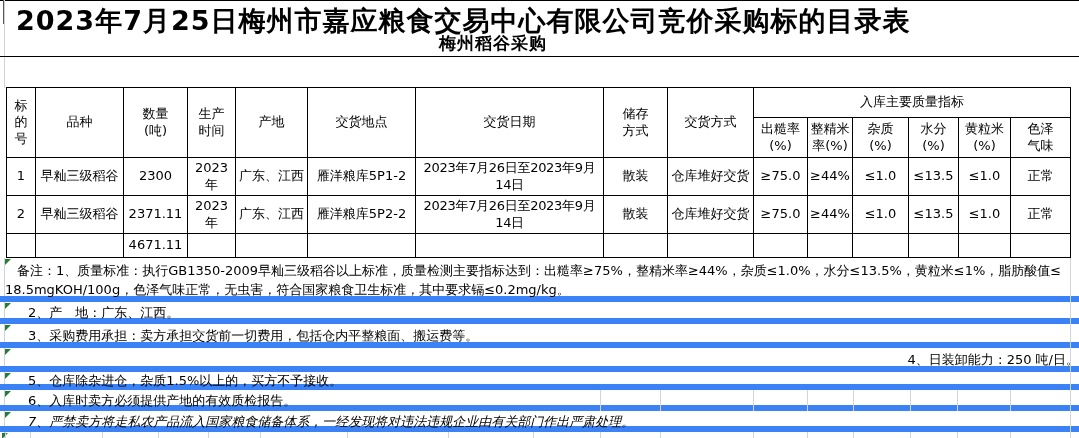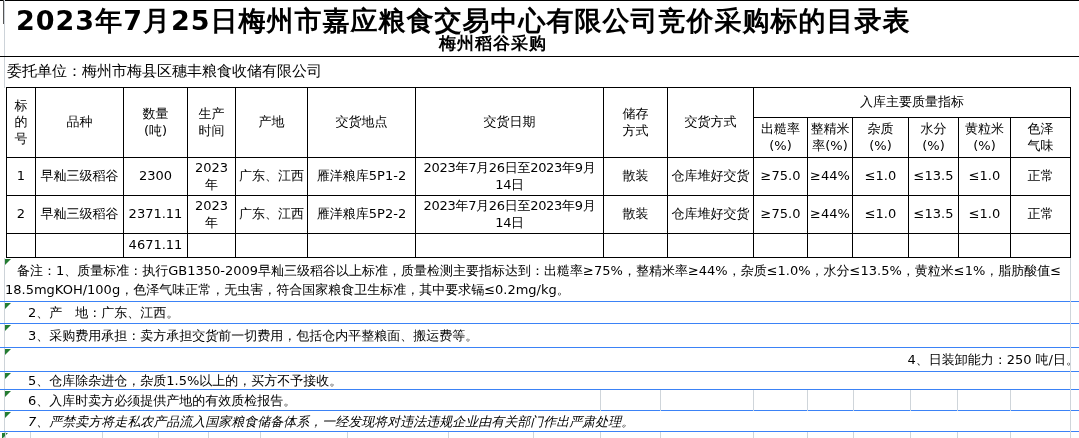--- a/index.html
+++ b/index.html
@@ -31,21 +31,21 @@
     white-space:pre-line; overflow:hidden; line-height:1.25;
   }
   tr.h30 { height:30px; } tr.h40 { height:40px; }
   tr.r38 { height:38px; } tr.r24 { height:24px; }
   td.nowrap, th.nowrap { white-space:nowrap; }
   td.date { font-size:12px; white-space:nowrap; letter-spacing:-0.3px;margin-top:20px; }
 
   .notes { position:absolute; top:258px; left:0; width:1079px; }
   .note-row {
     position:relative; box-sizing:border-box; width:1079px;
-    border-bottom:1px solid #3b82f6; font-size:13px; white-space:nowrap;
+    border-bottom:6px solid #3b82f6; font-size:13px; white-space:nowrap;
   }
   .tri {
     position:absolute; left:5px; top:1px; width:0; height:0;
     border-top:6px solid #257c32; border-right:6px solid transparent;
   }
   .tri-bottom { left:2px; }
   .n1 { height:44px; padding-top:3px; }
   .n1 .ln { line-height:19px; }
   .ln1 { padding-left:17px; } .ln2 { padding-left:5px; }
   .nrow { padding-left:28px; }
@@ -64,21 +64,20 @@
 
 <div class="sheet">
   <div class="topline"></div>
   <div class="colA-line" style="top:0;height:88px;"></div>
   <div class="colA-line" style="top:258px;height:180px;"></div>
   <div class="colA-dark"></div>
 
   <div class="title">2023年7月25日梅州市嘉应粮食交易中心有限公司竞价采购标的目录表</div>
   <div class="subtitle">梅州稻谷采购</div>
   <div class="divider"></div>
-  <div class="entrust">委托单位：梅州市梅县区穗丰粮食收储有限公司</div>
 
   <table class="cat">
     <colgroup>
       <col style="width:29px">
         <col style="width:88px">
         <col style="width:64px">
         <col style="width:48px">
       <col style="width:72px">
         <col style="width:108px">
         <col style="width:188px">

